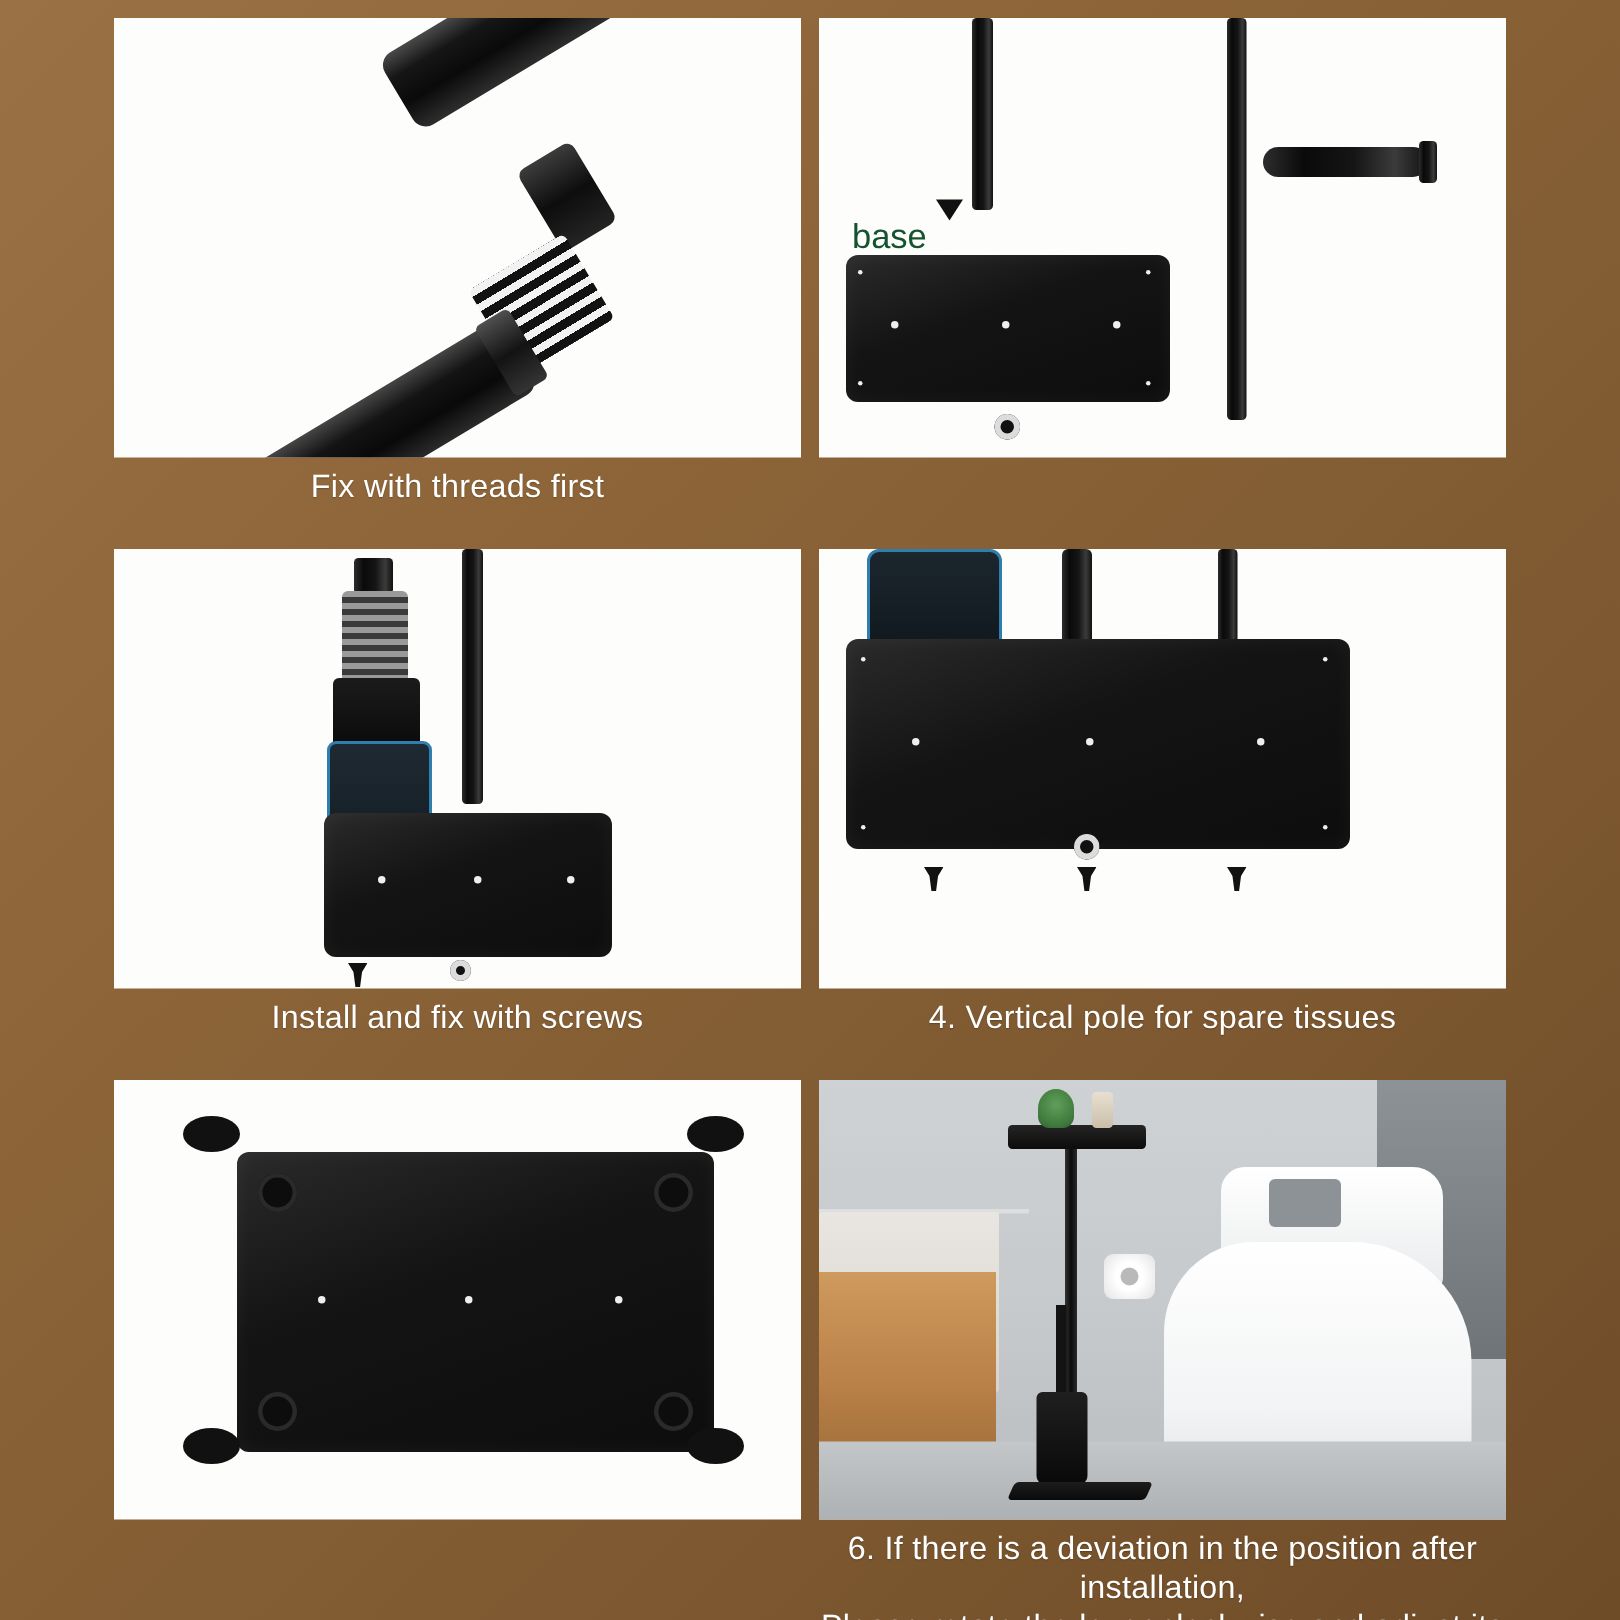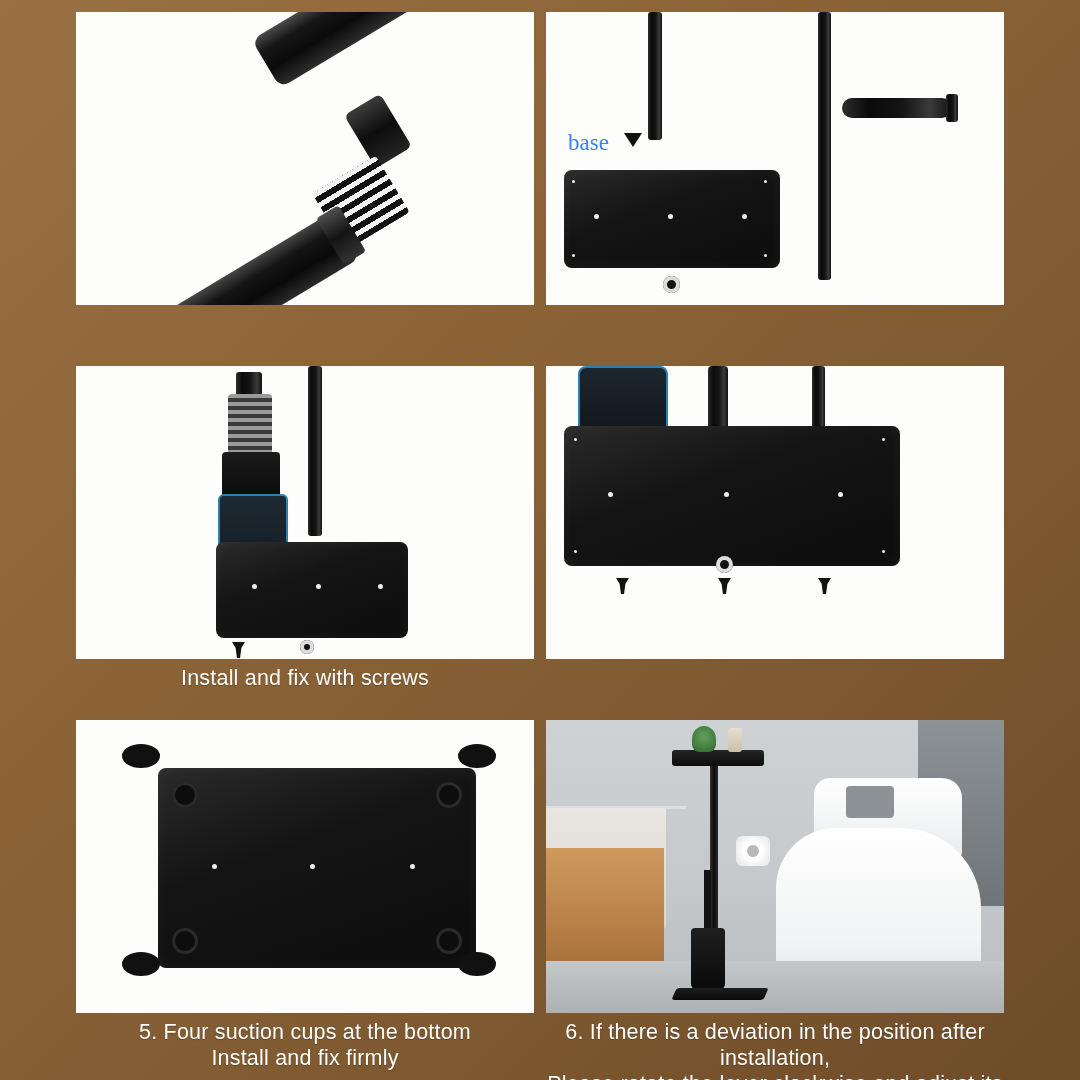--- a/index.html
+++ b/index.html
@@ -131,24 +131,24 @@
     width: 26px; height: 54px;
     left: 252px; top: 196px;
     background: linear-gradient(to bottom, #4f4f4f, #131313, #343434);
     border-radius: 4px;
     transform: rotate(-31deg);
   }
 
   
   .p2-base-label {
     position: absolute;
-    left: 22px; top: 118px;
+    left: 22px; top: 132px;
     font-size: 23px;
-    color: #3b82f6;
-    font-family: Liberation Serif, serif;
+    color: #14532d;
+    font-family: Liberation Sans, sans-serif;
   }
   .p2-arrow {
     position: absolute;
     left: 78px; top: 121px;
     width: 0; height: 0;
     border-left: 9px solid transparent;
     border-right: 9px solid transparent;
     border-top: 14px solid #111;
   }
 
@@ -283,20 +283,21 @@
         <div class="p1-tube-a">
           
           
         </div>
         <div class="p1-collar"></div>
         <div class="p1-thread"></div>
         <div class="p1-tube-b"></div>
         <div class="p1-cap"></div>
       </div>
       <div class="caption">
+        <span class="line2">Fix with threads first</span>
       </div>
     </div>
 
     <div class="cell r1">
       <div class="panel">
         <div class="pole" style="left:102px; top:0; width:14px; height:128px;"></div>
         <div class="pole" style="left:272px; top:0; width:13px; height:268px;"></div>
         <div class="pole" style="left:296px; top:86px; width:110px; height:20px; border-radius:10px;"></div>
         <div class="pole" style="left:400px; top:82px; width:12px; height:28px; border-radius:3px;"></div>
 
@@ -351,42 +352,39 @@
           <div class="hole" style="left:318px; top:12px; width:3px; height:3px;"></div>
           <div class="hole" style="left:10px; top:124px; width:3px; height:3px;"></div>
           <div class="hole" style="left:318px; top:124px; width:3px; height:3px;"></div>
         </div>
         <div class="screw" style="left:70px; top:212px;"></div>
         <div class="screw" style="left:172px; top:212px;"></div>
         <div class="screw" style="left:272px; top:212px;"></div>
         <div class="washer" style="left:170px; top:190px;"></div>
       </div>
       <div class="caption">
+        <span>4. Vertical pole for spare tissues</span>
       </div>
     </div>
 
     <div class="cell r3">
       <div class="panel">
         <div class="plate" style="left:82px; top:48px; width:318px; height:200px;">
           <div class="hole" style="left:54px; top:96px;"></div>
           <div class="hole" style="left:152px; top:96px;"></div>
           <div class="hole" style="left:252px; top:96px;"></div>
           <div style="position:absolute; left:14px; top:14px; width:26px; height:26px; border-radius:50%; background:#0d0d0d; box-shadow: inset 0 0 0 3px #2a2a2a;"></div>
           <div style="position:absolute; left:278px; top:14px; width:26px; height:26px; border-radius:50%; background:#0d0d0d; box-shadow: inset 0 0 0 3px #2a2a2a;"></div>
           <div style="position:absolute; left:14px; top:160px; width:26px; height:26px; border-radius:50%; background:#0d0d0d; box-shadow: inset 0 0 0 3px #2a2a2a;"></div>
           <div style="position:absolute; left:278px; top:160px; width:26px; height:26px; border-radius:50%; background:#0d0d0d; box-shadow: inset 0 0 0 3px #2a2a2a;"></div>
         </div>
         <div style="position:absolute; left:46px; top:24px; width:38px; height:24px; background:#111; border-radius:50%;"></div>
         <div style="position:absolute; left:382px; top:24px; width:38px; height:24px; background:#111; border-radius:50%;"></div>
         <div style="position:absolute; left:46px; top:232px; width:38px; height:24px; background:#111; border-radius:50%;"></div>
         <div style="position:absolute; left:382px; top:232px; width:38px; height:24px; background:#111; border-radius:50%;"></div>
-      </div>
-      <div class="caption">
-        <span>5. Four suction cups at the bottom</span>
-        <span class="line2">Install and fix firmly</span>
       </div>
     </div>
 
     <div class="cell r3">
       <div class="panel">
         <div class="photo">
           <div class="ph-mirror"></div>
           <div class="ph-wall-line" style="left:0; top:86px; width:140px; height:3px;"></div>
           <div class="ph-vanity"></div>
           <div class="ph-wood"></div>

